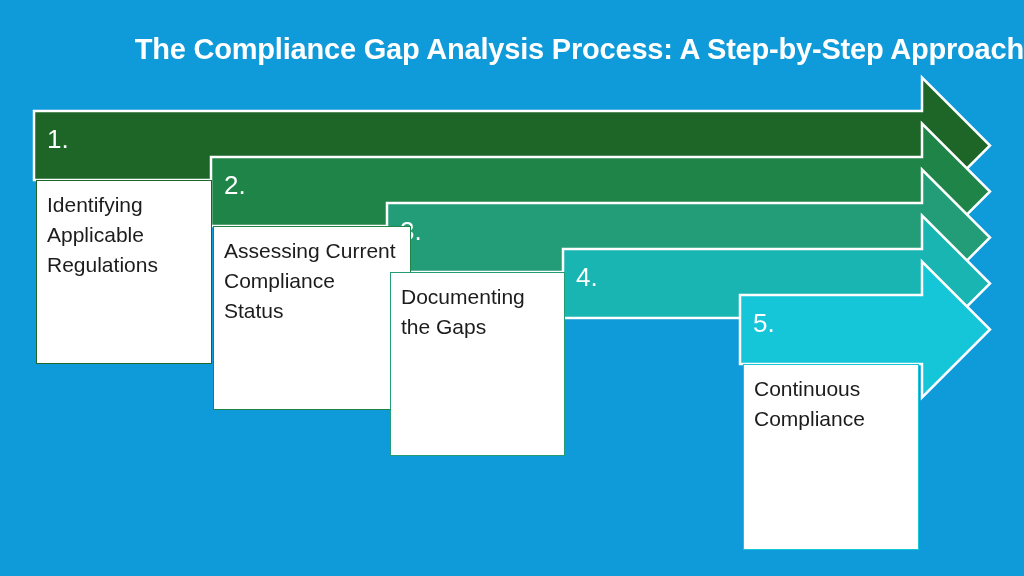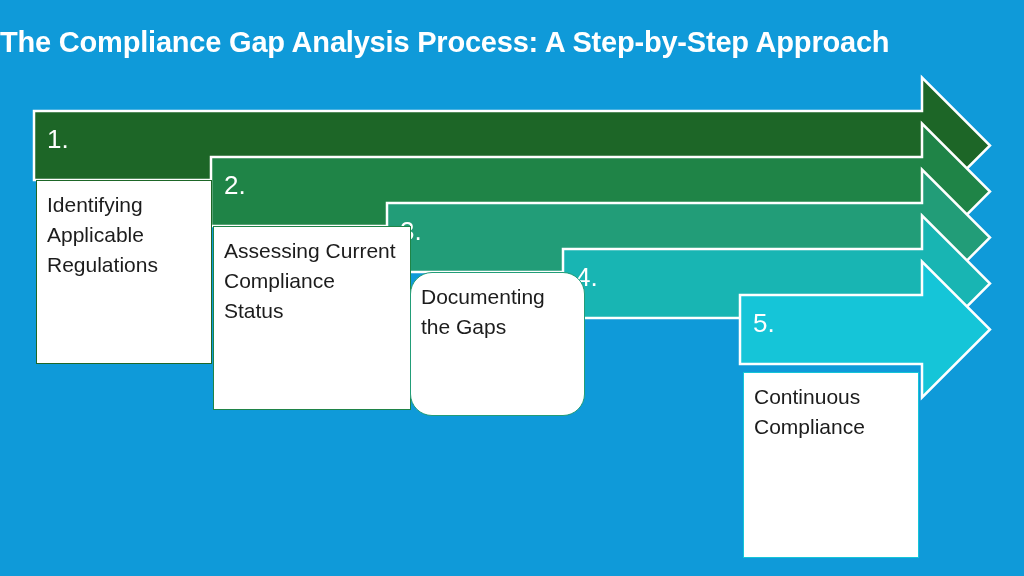--- a/index.html
+++ b/index.html
@@ -8,24 +8,24 @@
 
   .stage {
     position: relative;
     width: 1024px;
     height: 576px;
     overflow: hidden;
   }
 
   .title {
     position: absolute;
-    top: 26px;
+    top: 33px;
     left: 0;
     width: 1024px;
-    text-align: left;
+    text-align: right;
     font-size: 29px;
     font-weight: bold;
     letter-spacing: -0.2px;
     color: #ffffff;
   }
 
   .arrows-svg {
     position: absolute;
     top: 0;
     left: 0;
@@ -49,23 +49,23 @@
     position: absolute;
     background: #ffffff;
     border: 1px solid;
     padding: 9px 14px 3px 10px;
     font-size: 21px;
     line-height: 1.44;
     color: #1c1c1c;
   }
   .c0 { left: 36px;  top: 180px; width: 176px; height: 184px; }
   .c1 { left: 213px; top: 226px; width: 198px; height: 184px; }
-  .c2 { left: 410px; top: 272px; width: 175px; height: 144px; border-radius: 22px; }
+  .c2 { left: 390px; top: 272px; width: 175px; height: 184px; }
   .c3 { left: 566px; top: 318px; width: 176px; height: 186px; }
-  .c4 { left: 743px; top: 364px; width: 176px; height: 186px; margin-top: 8px; }
+  .c4 { left: 743px; top: 364px; width: 176px; height: 186px; }
 </style>
 </head>
 <body>
 
 <div class="stage" style="background-color: rgb(15, 154, 217);">
 
   <div class="title">The Compliance Gap Analysis Process: A Step-by-Step Approach</div>
 
   <svg class="arrows-svg" viewBox="0 0 1024 576" aria-hidden="true">
     <polygon points="34,111 922,111 922,77.5 990,145.5 922,213.5 922,180 34,180" stroke="#ffffff" stroke-width="2.5" stroke-linejoin="miter" fill="#1D6627"></polygon>

